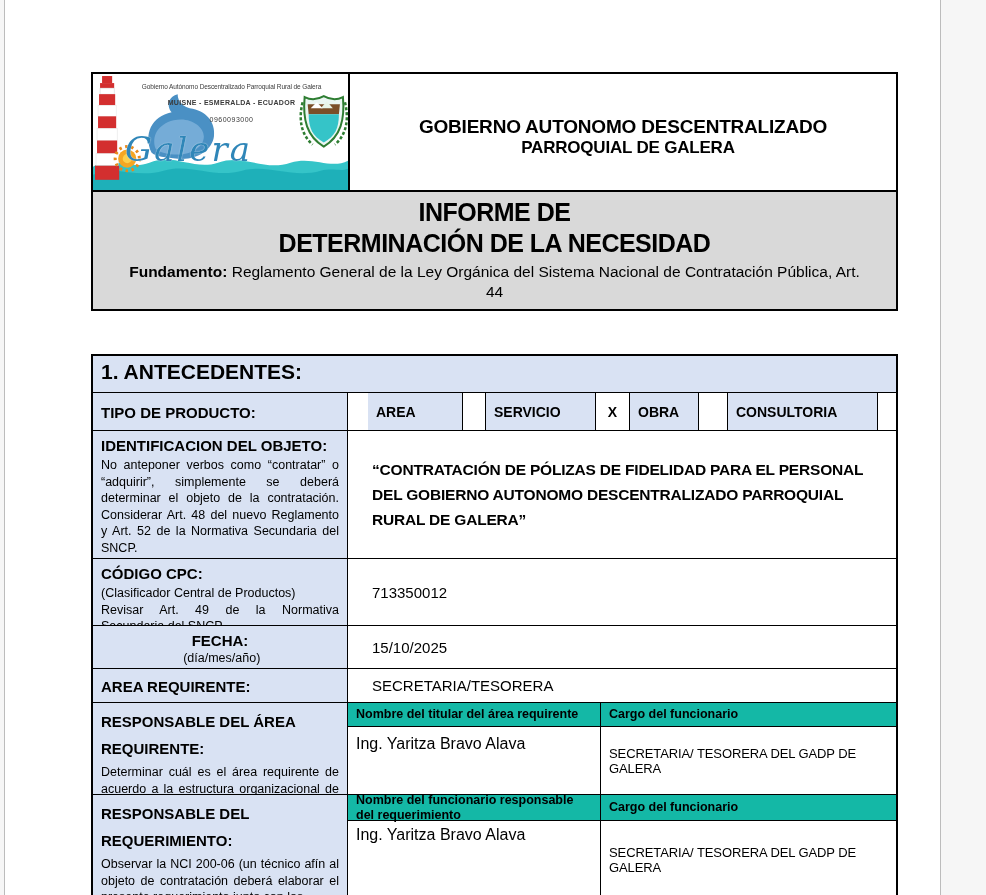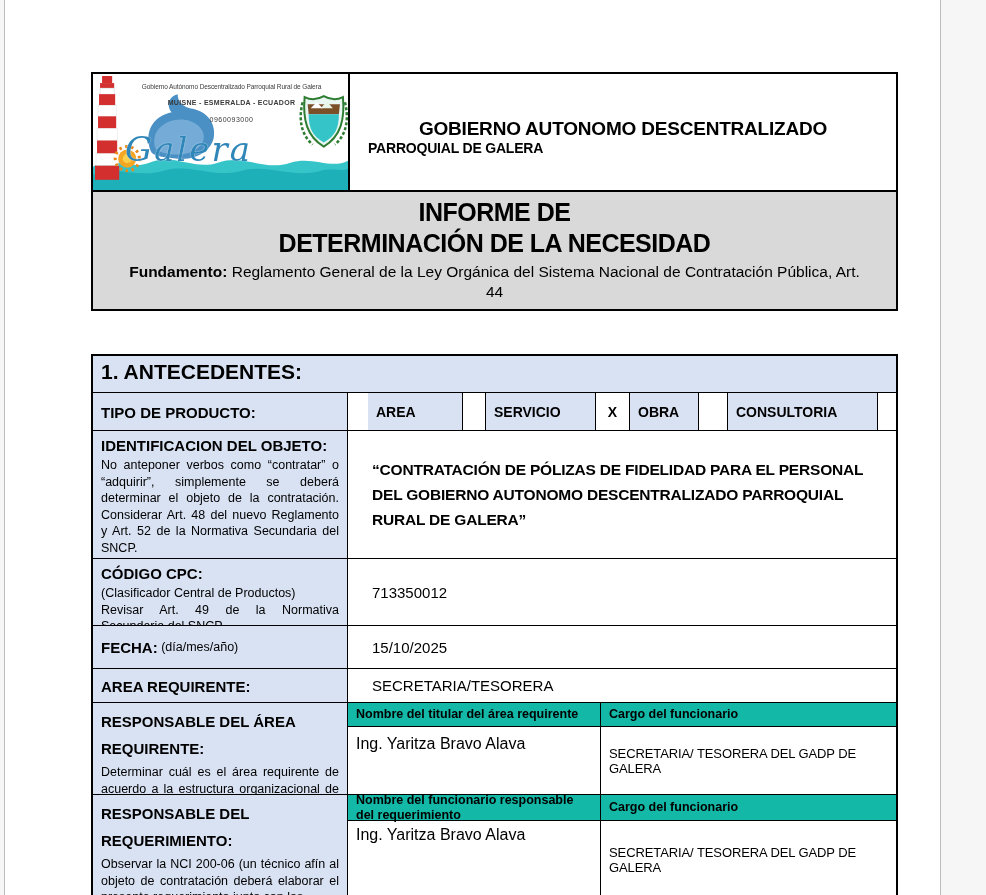--- a/index.html
+++ b/index.html
@@ -7,21 +7,21 @@
               font-family:"Liberation Sans", sans-serif; color:#000; }
   .page { position:absolute; left:4px; top:0; width:937px; height:895px;
           background:#fff; border-left:1px solid #bcbcbc; border-right:1px solid #bcbcbc; }
   .content { position:absolute; left:86px; top:72px; width:807px; }
 
   
   .htable { display:flex; border:2px solid #000; height:120px; }
   .logo-cell { width:257px; border-right:2px solid #000; position:relative; background:#fff; overflow:hidden; }
   .org-cell { flex:1; display:flex; flex-direction:column; justify-content:center; padding:10px 8px 0 8px; }
   .org-line1 { font-weight:bold; font-size:19px; text-align:center; letter-spacing:-0.2px; }
-  .org-line2 { font-weight:bold; font-size:14px; text-align:left; padding-left:10px; letter-spacing:-0.2px; }
+  .org-line2 { font-weight:bold; font-size:17px; text-align:center; padding-left:10px; letter-spacing:-0.2px; }
 
   
   .logo-art { position:absolute; inset:0; }
   .logo-text { position:absolute; left:28px; right:6px; text-align:center; color:#3a3a3a; }
   .lg1 { top:9px;  font-size:6.5px; letter-spacing:-0.1px; }
   .lg2 { top:25px; font-size:7px; font-weight:bold; letter-spacing:0.3px; }
   .lg3 { top:42px; font-size:7px; letter-spacing:0.5px; }
   .script-name { position:absolute; left:32px; top:55px; font-family:"DejaVu Serif", serif;
                  font-style:italic; font-size:34px; color:#2f86b8; letter-spacing:2px;
                  text-shadow:0 0 1px #ffffff; }
@@ -170,21 +170,21 @@
           <div class="label-title">CÓDIGO CPC:</div>
           <div class="label-note" style="text-align:left;">(Clasificador Central de Productos)</div>
           <div class="label-note" style="margin-top:0;">Revisar Art. 49 de la Normativa Secundaria del SNCP.</div>
         </div>
         <div class="value-cell">
           <div class="value-text">713350012</div>
         </div>
       </div>
 
       <div class="mrow" style="height:43px;">
-        <div class="label-cell" style="display:flex;align-items:center;">
+        <div class="label-cell" style="display:flex;align-items:center;flex-direction:column;">
           <span class="label-title">FECHA:</span>
           <span class="label-note" style="margin-top:0;white-space:pre;"> (día/mes/año)</span>
         </div>
         <div class="value-cell">
           <div class="value-text">15/10/2025</div>
         </div>
       </div>
 
       <div class="mrow" style="height:34px;">
         <div class="label-cell" style="display:flex;align-items:center;">

